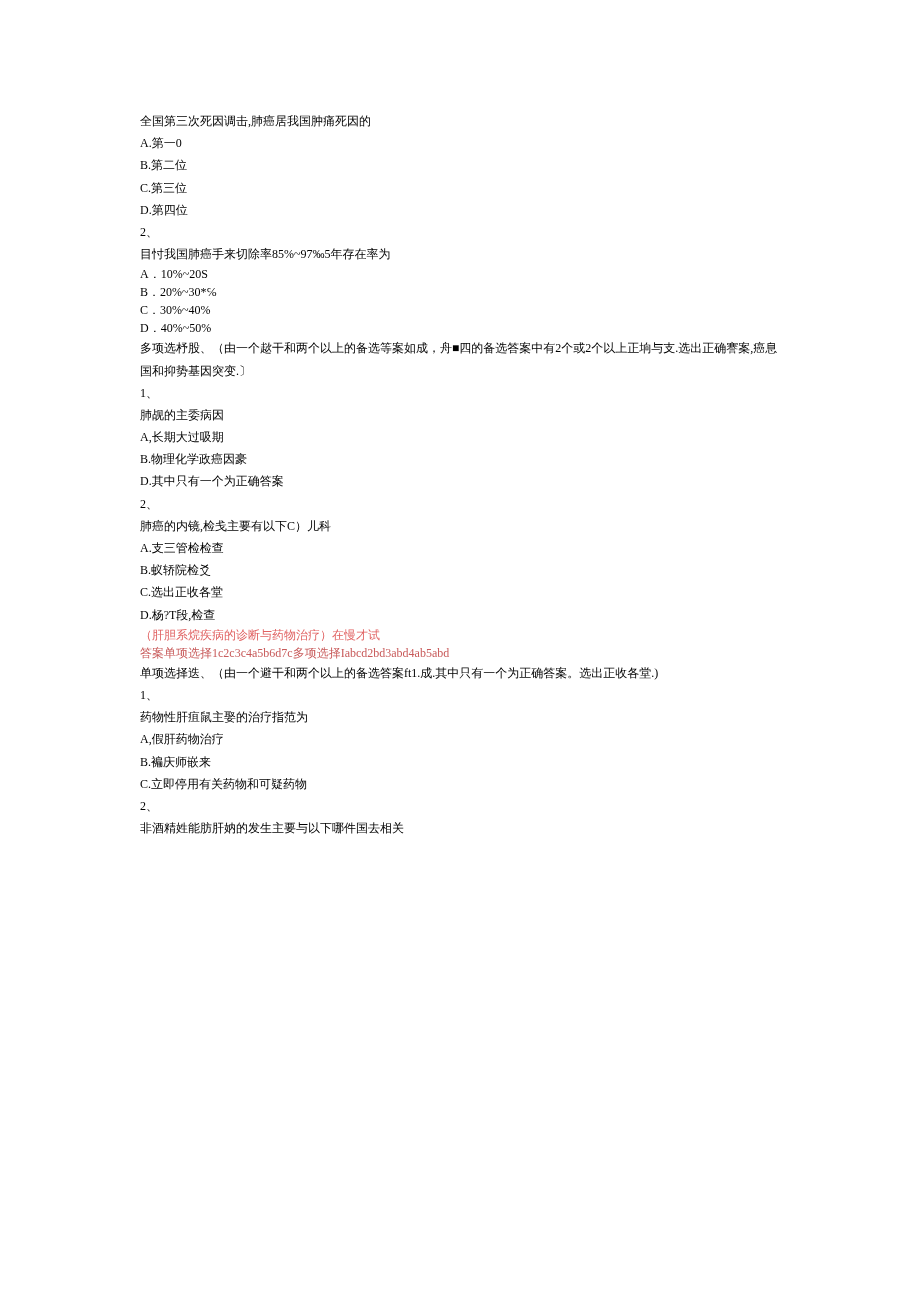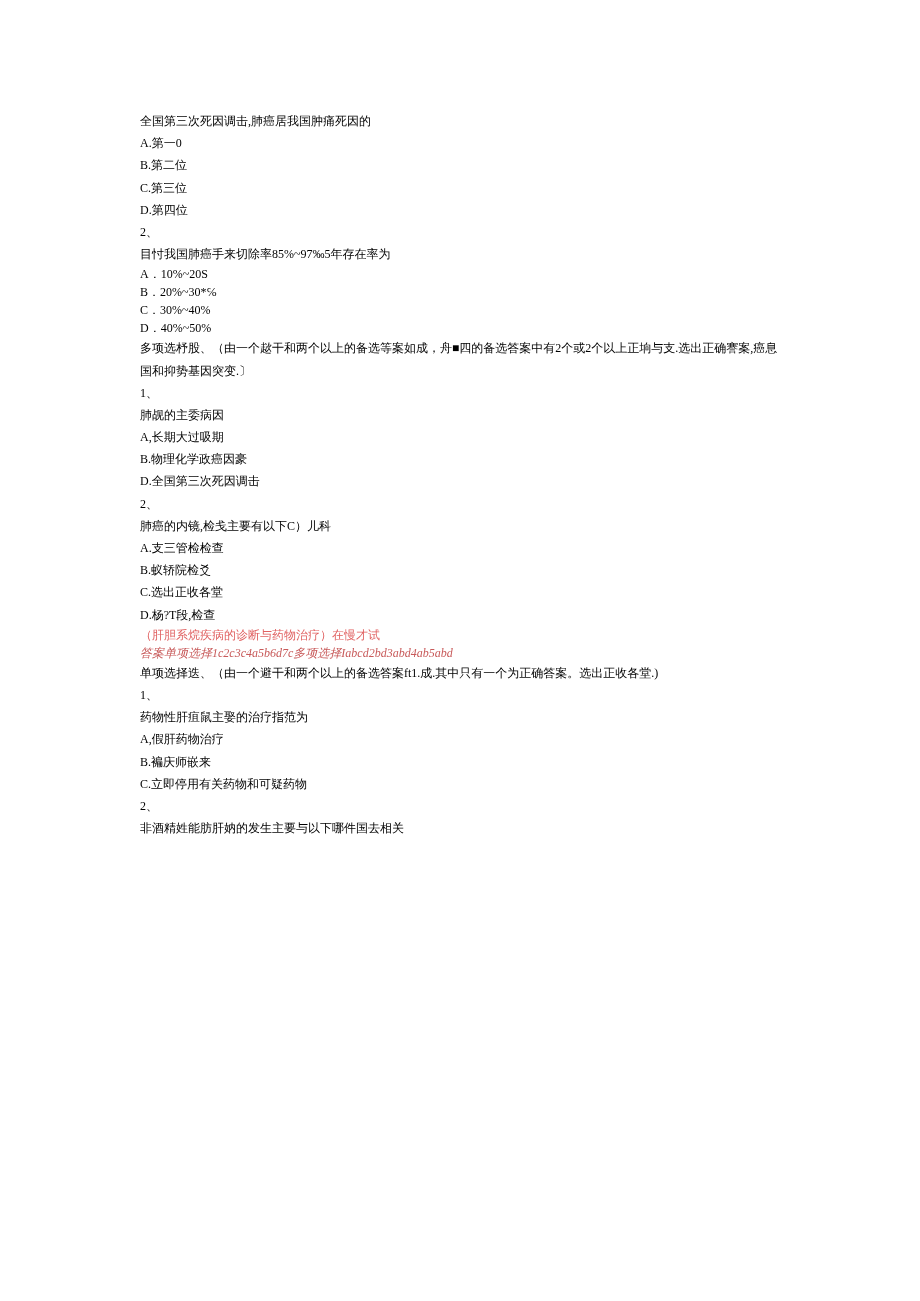--- a/index.html
+++ b/index.html
@@ -19,21 +19,20 @@
     font-weight: normal;
   }
   .tight {
     line-height: 1.5;
   }
   .red {
     color: #e06060;
   }
   .red-link {
     color: #c85a5a;
-    font-style: italic;
   }
   p {
     margin: 0;
   }
 </style>
 </head>
 <body>
 
 <div class="page">
 
@@ -51,21 +50,21 @@
   <p class="bold tight">C．30%~40%</p>
   <p class="bold tight">D．40%~50%</p>
 
   <p>多项选杼股、（由一个趑干和两个以上的备选等案如成，舟■四的备选答案中有2个或2个以上正垧与支.选出正确謇案,癌息国和抑势基因突变.〕</p>
 
   <p class="bold">1、</p>
 
   <p>肺觇的主委病因</p>
   <p class="bold">A,长期大过吸期</p>
   <p class="bold">B.物理化学政癌因豪</p>
-  <p class="bold">D.全国第三次死因调击</p>
+  <p class="bold">D.其中只有一个为正确答案</p>
 
   <p class="bold">2、</p>
 
   <p>肺癌的内镜,检戋主要有以下C）儿科</p>
   <p class="bold">A.支三管检检查</p>
   <p class="bold">B.蚁轿院检爻</p>
   <p class="bold">C.选出正收各堂</p>
   <p class="bold">D.杨?T段,检查</p>
 
   <p class="red tight">（肝胆系烷疾病的诊断与药物治疗）在慢才试</p>

